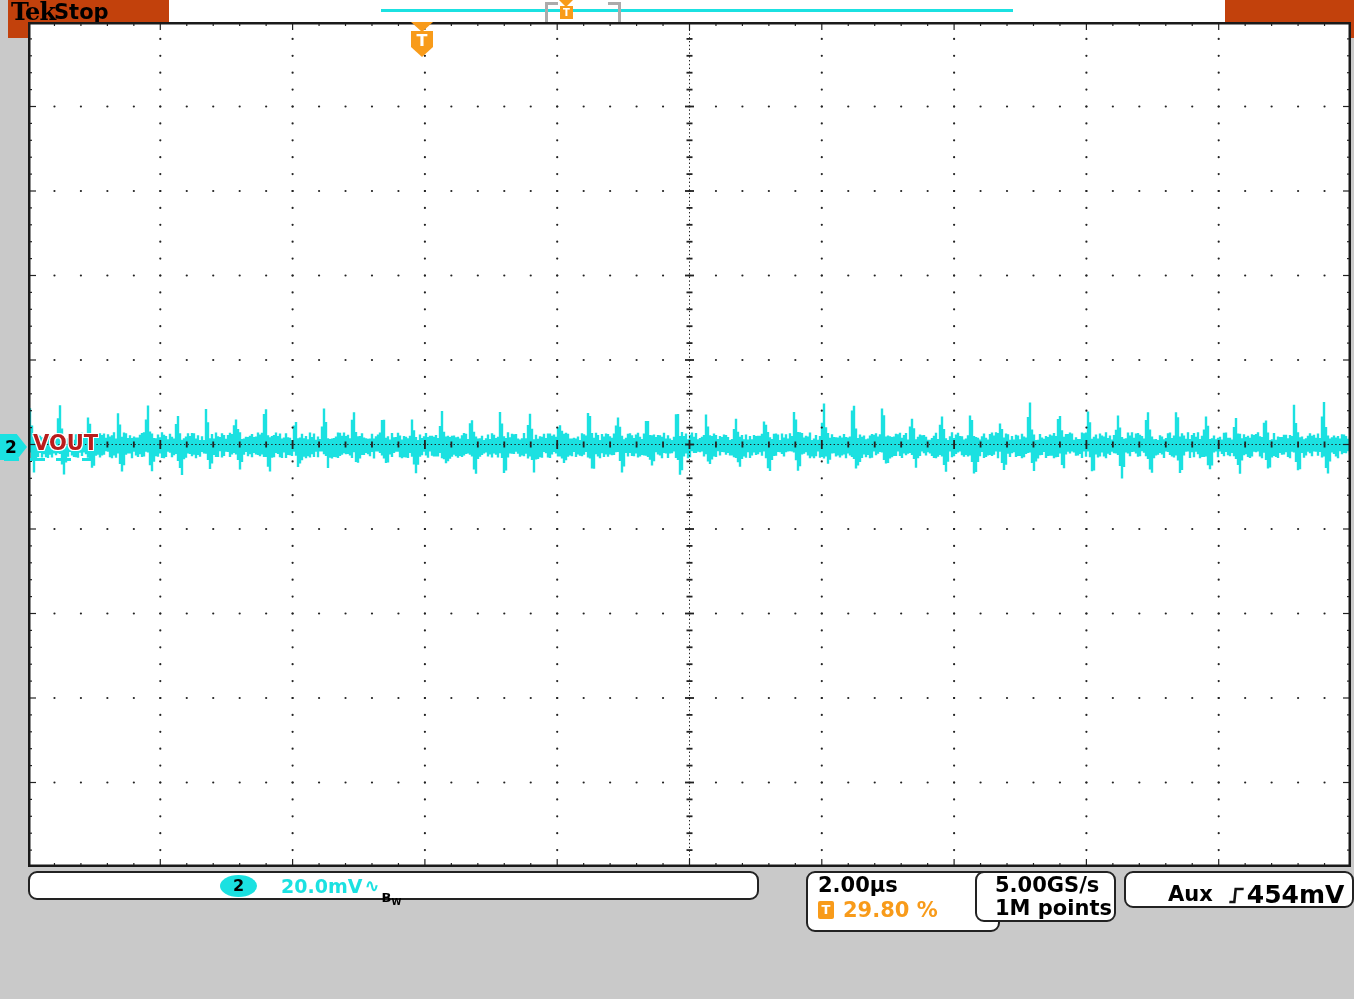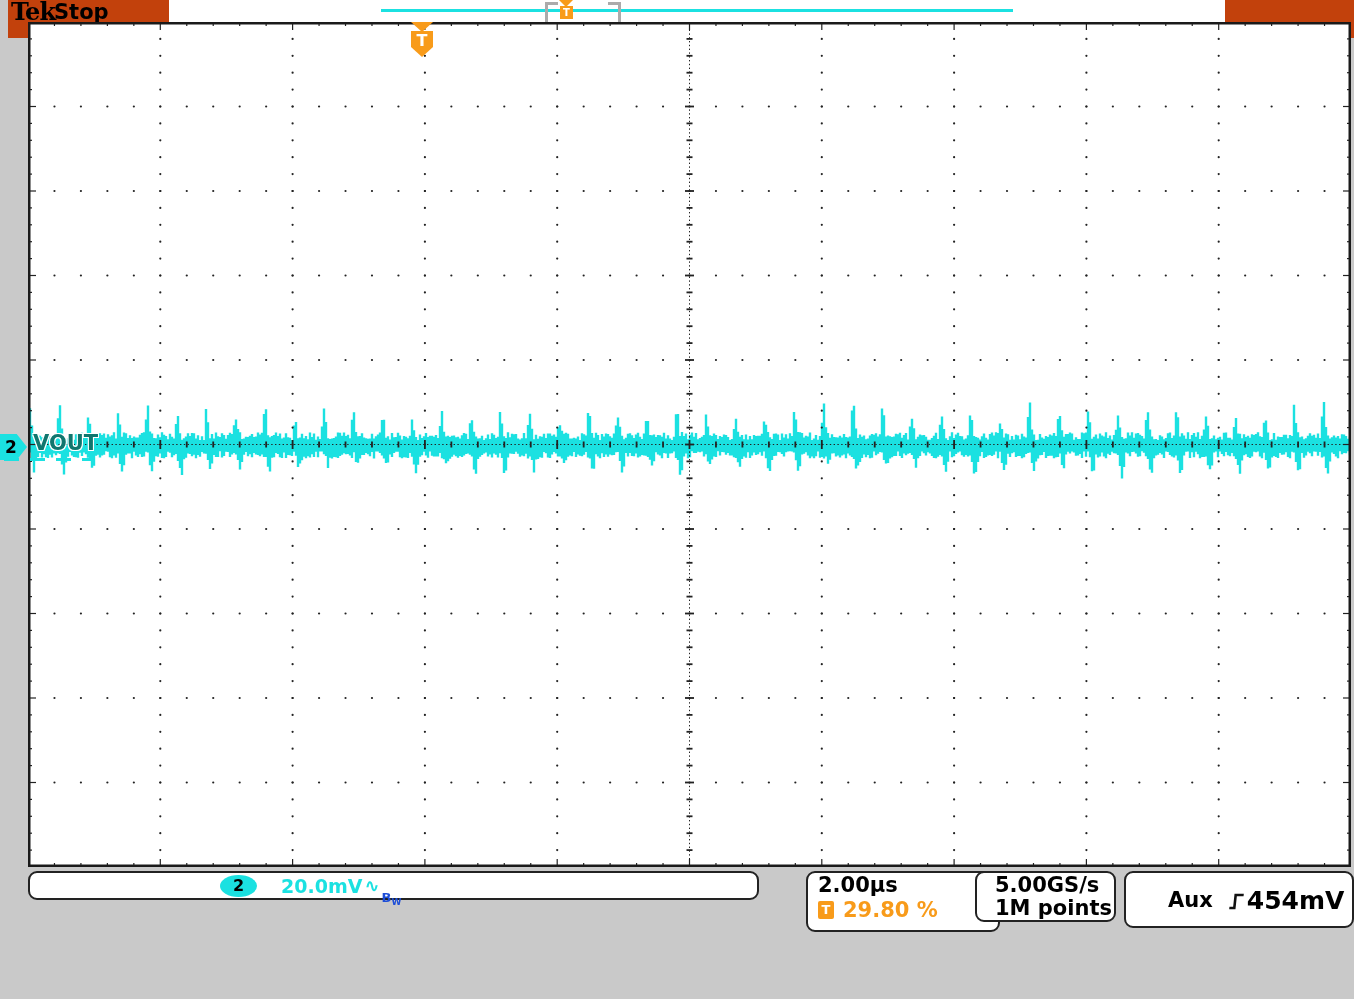--- a/index.html
+++ b/index.html
@@ -26,52 +26,52 @@
   #plot{position:absolute;left:28px;top:22px;width:1323px;height:845px;background:#ffffff;}
   #graticule{position:absolute;left:0;top:0;}
 
   #trig-flag{position:absolute;left:383px;top:0;width:22px;height:35px;}
   #trig-flag .tri{position:absolute;left:0;top:0;width:0;height:0;
      border-left:11px solid transparent;border-right:11px solid transparent;border-top:10px solid #f89b1a;}
   #trig-flag .shield{position:absolute;left:0px;top:9px;width:22px;height:26px;background:#f89b1a;
      clip-path:polygon(0 0,100% 0,100% 62%,50% 100%,0 62%);
      color:#fff;font-weight:bold;font-size:16px;line-height:20px;text-align:center;}
 
-  #ch-label{position:absolute;left:5px;top:409px;font-weight:bold;font-size:21px;color:#0f766e;
+  #ch-label{position:absolute;left:5px;top:409px;font-weight:bold;font-size:21px;color:#b91c1c;
      text-shadow:1px 1px 0 #fff,-1px -1px 0 #fff,1px -1px 0 #fff,-1px 1px 0 #fff;}
   #ch-baseline-dash{position:absolute;left:-24px;top:436px;width:90px;height:3px;
      background:repeating-linear-gradient(90deg,#1be1e1 0 15px,transparent 15px 26px);}
 
   #ch2-arrow{position:absolute;left:0px;top:434px;width:27px;height:26px;background:#1be1e1;
      clip-path:polygon(0 0,62% 0,100% 50%,62% 100%,0 100%);
      color:#000;font-weight:bold;font-size:17px;line-height:26px;text-align:left;padding-left:5px;
      box-sizing:border-box;}
 
   
   .readout-box{position:absolute;background:#fff;border:2.5px solid #222;border-radius:9px;box-sizing:border-box;}
   #box-ch2{left:28px;top:871px;width:731px;height:29px;display:flex;align-items:center;}
   #ch2-badge{margin-left:190px;width:37px;height:22px;border-radius:50%;background:#1be1e1;
      color:#000;font-weight:bold;font-size:16px;line-height:22px;text-align:center;flex:none;}
   #ch2-scale{margin-left:24px;color:#1be1e1;font-weight:bold;font-size:19px;white-space:nowrap;}
   #ch2-coupling{color:#1be1e1;font-weight:bold;font-size:18px;margin-left:2px;}
-  .bw{color:#1d4ed8;font-weight:bold;position:relative;top:-5px;margin-left:2px;margin-top:31px;}
+  .bw{color:#000000;font-weight:bold;position:relative;top:-5px;margin-left:2px;margin-top:31px;}
   .bw .b{font-size:13px;}
   .bw .w{font-size:9px;position:relative;top:3px;}
 
   #box-tb{left:770px;top:871px;width:194px;height:61px;padding:1px 0 0 10px;margin-left:36px;}
   #tb-scale{font-weight:bold;font-size:21px;color:#000;line-height:23px;}
   #tb-line2{display:flex;align-items:center;margin-top:1px;}
   #tb-trig-icon{width:16px;height:18px;background:#f89b1a;border-radius:2px;color:#fff;
      font-weight:bold;font-size:13px;line-height:18px;text-align:center;flex:none;}
   #tb-pos{margin-left:9px;color:#f89b1a;font-weight:bold;font-size:21px;}
 
   #box-acq{left:975px;top:871px;width:141px;height:51px;padding:1px 0 0 10px;}
   #acq-rate,#acq-points{font-weight:bold;font-size:21px;color:#000;line-height:23px;margin-left:8px;}
 
-  #box-trig{left:1124px;top:871px;width:230px;height:57px;display:flex;align-items:center;padding-top:2px;}
+  #box-trig{left:1124px;top:871px;width:230px;height:37px;display:flex;align-items:flex-end;padding-top:2px;}
   #trig-source{margin-left:42px;font-weight:bold;font-size:21px;color:#000;line-height:23px;}
   #edge-icon{margin-left:16px;margin-top:3px;flex:none;}
   #trig-level{margin-left:auto;margin-right:13px;font-weight:bold;font-size:25px;color:#000;line-height:23px;}
 </style>
 </head>
 <body>
 
 <div id="screen">
 
   <div id="topbar">

